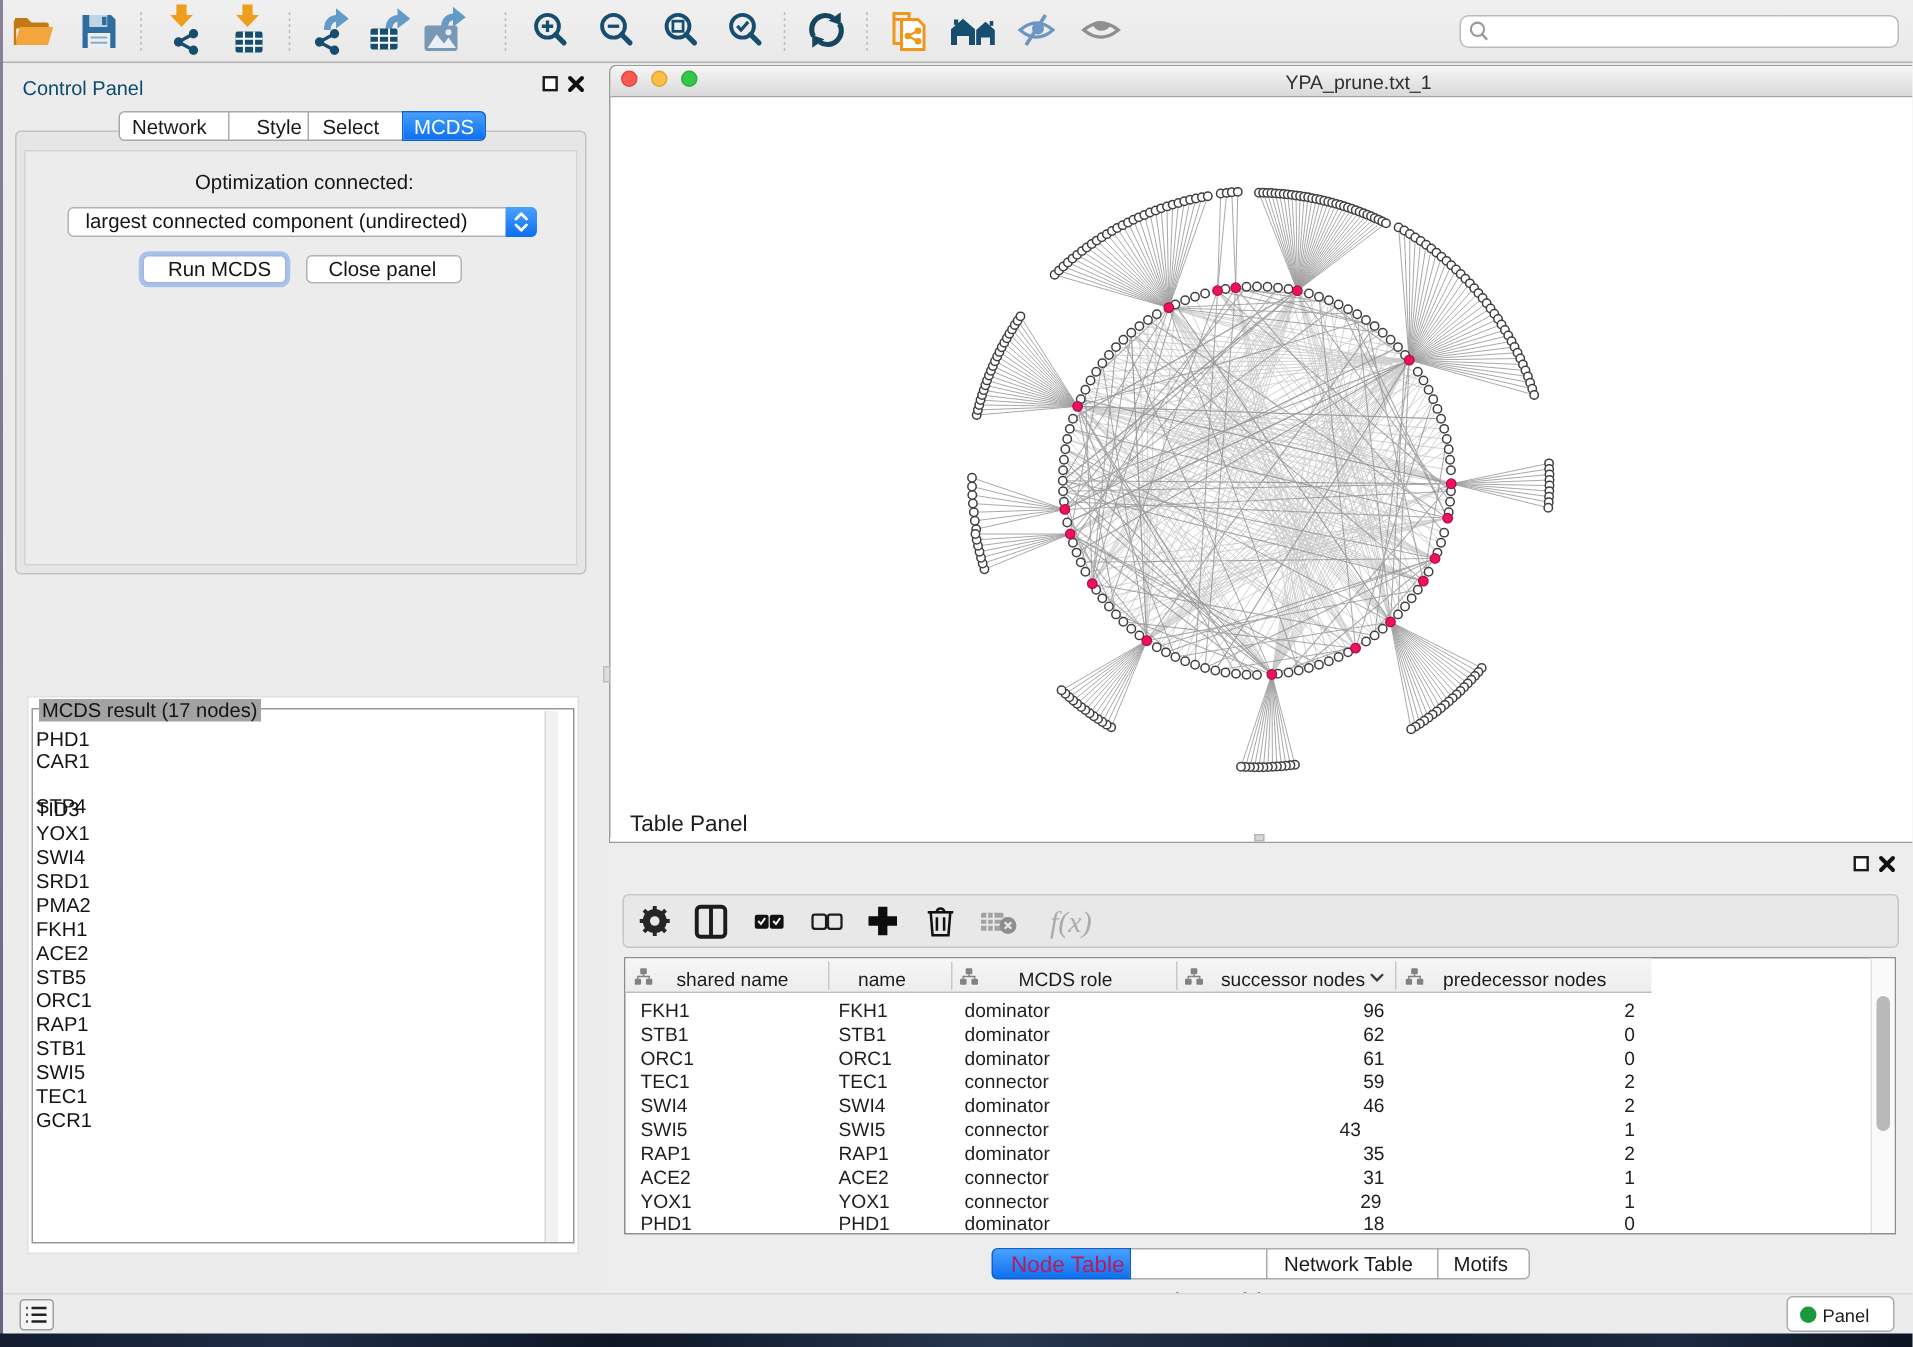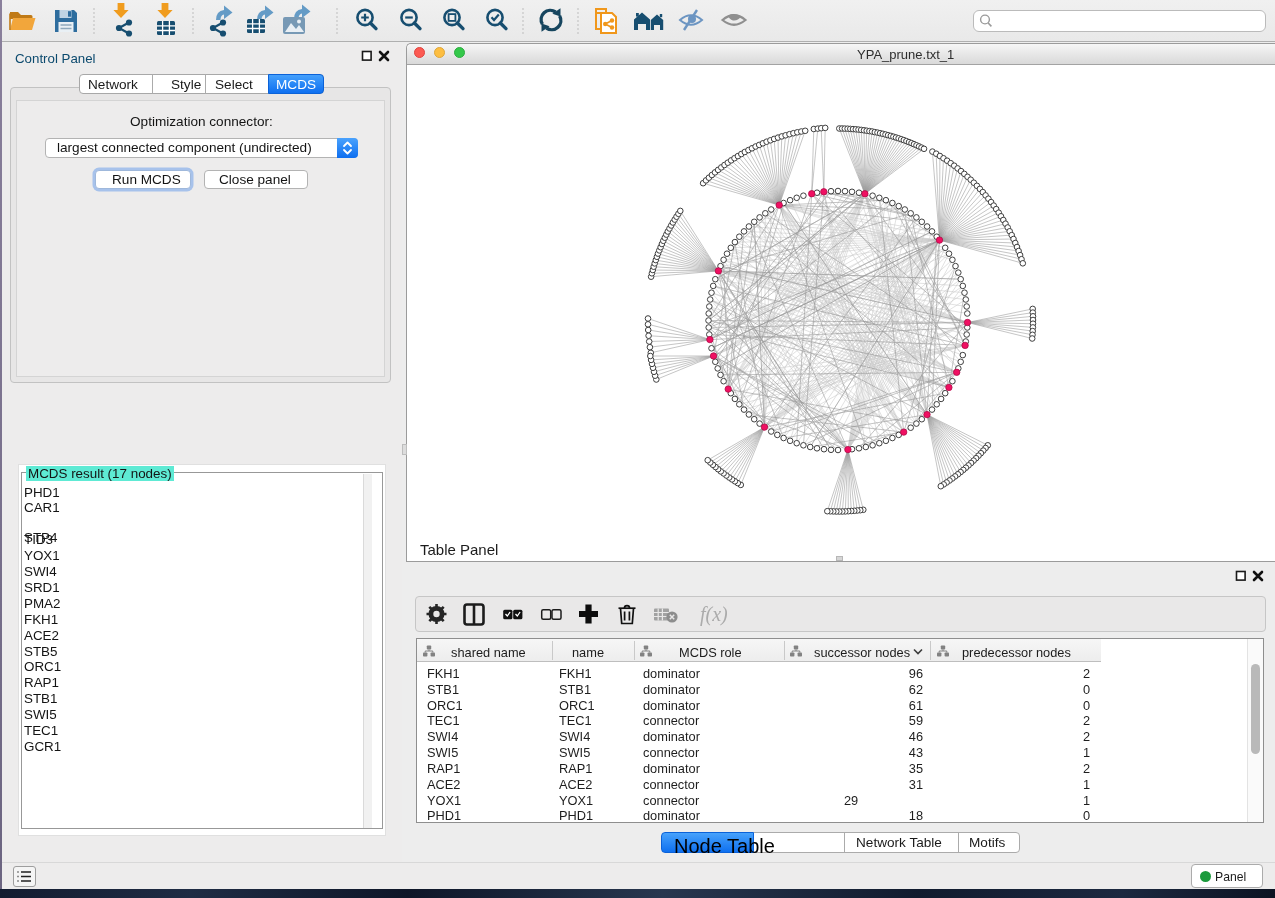--- a/index.html
+++ b/index.html
@@ -164,35 +164,35 @@
 
 <div class="abs" style="left:79px;top:74px;width:245px;height:20px;background:#fff;border:1px solid #A8A8A8;border-radius:4px;"></div>
 <div class="abs" style="left:151.5px;top:74px;width:1px;height:20px;background:#ABABAB;"></div>
 <div class="abs" style="left:205px;top:74px;width:1px;height:20px;background:#ABABAB;"></div>
 <div class="abs" style="left:267.5px;top:74px;width:56.5px;height:20px;background:linear-gradient(#44A0FC,#0E6FF0);border:1px solid #0B62D8;border-radius:0 4px 4px 0;"></div>
 <div class="txt" style="left:88px;top:77px;font-size:13.6px;color:#1a1a1a;">Network</div>
 <div class="txt" style="left:171px;top:77px;font-size:13.6px;color:#1a1a1a;">Style</div>
 <div class="txt" style="left:215px;top:77px;font-size:13.6px;color:#1a1a1a;">Select</div>
 <div class="txt" style="left:276px;top:77px;font-size:13.6px;color:#fff;">MCDS</div>
 
-<div class="txt" style="left:130px;top:114px;font-size:13.6px;color:#141414;">Optimization connector:</div>
+<div class="txt" style="left:130px;top:114px;font-size:13.6px;color:#141414;">Optimization connected:</div>
 <div class="abs" style="left:45px;top:138px;width:313px;height:20px;background:#fff;border:1px solid #B3B3B3;border-radius:4px;"></div>
 <div class="txt" style="left:57px;top:140px;font-size:13.6px;color:#141414;">largest connected component (undirected)</div>
 <div class="abs" style="left:337px;top:138px;width:21px;height:20px;background:linear-gradient(#4AA2FD,#0D6EF0);border-radius:0 4px 4px 0;"></div>
 <svg class="abs" style="left:337px;top:138px" width="21" height="20" viewBox="0 0 21 20" fill="none" stroke="#fff" stroke-width="1.8" stroke-linecap="round" stroke-linejoin="round">
       <path d="M7,8 L10.5,4.5 L14,8 M7,12 L10.5,15.5 L14,12"></path>
     </svg>
 <div class="abs" style="left:95px;top:170px;width:96px;height:19px;background:#fff;border:1px solid #9FB8DB;border-radius:4px;box-shadow:0 0 0 2.5px rgba(110,160,235,0.55);"></div>
 <div class="txt" style="left:112px;top:172px;font-size:13.6px;color:#141414;">Run MCDS</div>
 <div class="abs" style="left:204px;top:170px;width:104px;height:19px;background:#fff;border:1px solid #B3B3B3;border-radius:4px;"></div>
 <div class="txt" style="left:219px;top:172px;font-size:13.6px;color:#141414;">Close panel</div>
 <div class="abs" style="left:17.5px;top:464px;width:368.5px;height:372px;background:#fff;border:1px solid #E0E0E0;"></div>
 <div class="abs" style="left:21px;top:472px;width:362px;height:357px;border:1px solid #989898;"></div>
 <div class="abs" style="left:362.5px;top:474px;width:9px;height:354px;background:#F1F1F1;border-left:1px solid #DADADA;"></div>
-<div class="txt" style="left:26px;top:466px;font-size:13.4px;background:#5eead4;padding:0 2px;color:#141414;">MCDS result (17 nodes)</div>
+<div class="txt" style="left:26px;top:466px;font-size:13.4px;background:#a3a3a3;padding:0 2px;color:#141414;">MCDS result (17 nodes)</div>
 <div class="txt" style="left:24px;top:484.5px;font-size:13.4px;color:#141414;">PHD1</div>
 <div class="txt" style="left:24px;top:500.4px;font-size:13.4px;color:#141414;">CAR1</div>
 <div class="txt" style="left:24px;top:516.3px;font-size:13.4px;color:#141414;margin-top:14px;">STP4</div>
 <div class="txt" style="left:24px;top:532.2px;font-size:13.4px;color:#141414;">TID3</div>
 <div class="txt" style="left:24px;top:548.1px;font-size:13.4px;color:#141414;">YOX1</div>
 <div class="txt" style="left:24px;top:564.0px;font-size:13.4px;color:#141414;">SWI4</div>
 <div class="txt" style="left:24px;top:579.9px;font-size:13.4px;color:#141414;">SRD1</div>
 <div class="txt" style="left:24px;top:595.8px;font-size:13.4px;color:#141414;">PMA2</div>
 <div class="txt" style="left:24px;top:611.7px;font-size:13.4px;color:#141414;">FKH1</div>
 <div class="txt" style="left:24px;top:627.6px;font-size:13.4px;color:#141414;">ACE2</div>
@@ -1130,50 +1130,50 @@
 <div class="txt" style="left:893px;top:713.3px;font-size:12.8px;width:30px;text-align:right;">59</div>
 <div class="txt" style="left:1060px;top:713.3px;font-size:12.8px;width:30px;text-align:right;">2</div>
 <div class="txt" style="left:427px;top:729.2px;font-size:12.8px;">SWI4</div>
 <div class="txt" style="left:559px;top:729.2px;font-size:12.8px;">SWI4</div>
 <div class="txt" style="left:643px;top:729.2px;font-size:12.8px;">dominator</div>
 <div class="txt" style="left:893px;top:729.2px;font-size:12.8px;width:30px;text-align:right;">46</div>
 <div class="txt" style="left:1060px;top:729.2px;font-size:12.8px;width:30px;text-align:right;">2</div>
 <div class="txt" style="left:427px;top:745.0px;font-size:12.8px;">SWI5</div>
 <div class="txt" style="left:559px;top:745.0px;font-size:12.8px;">SWI5</div>
 <div class="txt" style="left:643px;top:745.0px;font-size:12.8px;">connector</div>
-<div class="txt" style="left:893px;top:745.0px;font-size:12.8px;width:30px;text-align:right;">43</div>
+<div class="txt" style="left:893px;top:745.0px;font-size:12.8px;width:30px;">43</div>
 <div class="txt" style="left:1060px;top:745.0px;font-size:12.8px;width:30px;text-align:right;">1</div>
 <div class="txt" style="left:427px;top:760.9px;font-size:12.8px;">RAP1</div>
 <div class="txt" style="left:559px;top:760.9px;font-size:12.8px;">RAP1</div>
 <div class="txt" style="left:643px;top:760.9px;font-size:12.8px;">dominator</div>
 <div class="txt" style="left:893px;top:760.9px;font-size:12.8px;width:30px;text-align:right;">35</div>
 <div class="txt" style="left:1060px;top:760.9px;font-size:12.8px;width:30px;text-align:right;">2</div>
 <div class="txt" style="left:427px;top:776.8px;font-size:12.8px;">ACE2</div>
 <div class="txt" style="left:559px;top:776.8px;font-size:12.8px;">ACE2</div>
 <div class="txt" style="left:643px;top:776.8px;font-size:12.8px;">connector</div>
 <div class="txt" style="left:893px;top:776.8px;font-size:12.8px;width:30px;text-align:right;">31</div>
 <div class="txt" style="left:1060px;top:776.8px;font-size:12.8px;width:30px;text-align:right;">1</div>
 <div class="txt" style="left:427px;top:792.6px;font-size:12.8px;">YOX1</div>
 <div class="txt" style="left:559px;top:792.6px;font-size:12.8px;">YOX1</div>
 <div class="txt" style="left:643px;top:792.6px;font-size:12.8px;">connector</div>
-<div class="txt" style="left:844px;top:792.6px;font-size:12.8px;width:30px;">29</div>
+<div class="txt" style="left:891px;top:792.6px;font-size:12.8px;width:30px;text-align:right;">29</div>
 <div class="txt" style="left:1060px;top:792.6px;font-size:12.8px;width:30px;text-align:right;">1</div>
 <div class="txt" style="left:427px;top:808.4px;font-size:12.8px;">PHD1</div>
 <div class="txt" style="left:559px;top:808.4px;font-size:12.8px;">PHD1</div>
 <div class="txt" style="left:643px;top:808.4px;font-size:12.8px;">dominator</div>
 <div class="txt" style="left:893px;top:808.4px;font-size:12.8px;width:30px;text-align:right;">18</div>
 <div class="txt" style="left:1060px;top:808.4px;font-size:12.8px;width:30px;text-align:right;">0</div>
 <div class="abs" style="left:1247px;top:639px;width:16px;height:183px;background:#FAFAFA;border-left:1px solid #E3E3E3;"></div>
 <div class="abs" style="left:1250.5px;top:664px;width:9px;height:90px;background:#B9B9B9;border-radius:5px;"></div>
 
 <div class="abs" style="left:753px;top:832px;width:267px;height:21px;background:#fff;border:1px solid #ABABAB;border-radius:0 4px 4px 0;"></div>
 <div class="abs" style="left:661px;top:832px;width:92.5px;height:21px;background:linear-gradient(#47A2FC,#0E70F0);border:1px solid #0B62D8;border-radius:4px 0 0 4px;"></div>
 <div class="abs" style="left:843.5px;top:832px;width:1px;height:21px;background:#ABABAB;"></div>
 <div class="abs" style="left:957.5px;top:832px;width:1px;height:21px;background:#ABABAB;"></div>
-<div class="txt" style="left:674px;top:835px;font-size:20px;color:#000000;">Node Table</div>
+<div class="txt" style="left:674px;top:835px;font-size:15px;color:#be185d;">Node Table</div>
 <div class="txt" style="left:766px;top:835px;font-size:17px;color:#1a1a1a;margin-top:24px;">Edge Table</div>
 <div class="txt" style="left:856px;top:835px;font-size:13.6px;color:#1a1a1a;">Network Table</div>
 <div class="txt" style="left:969px;top:835px;font-size:13.6px;color:#1a1a1a;">Motifs</div>
 
 <div class="abs" style="left:2px;top:862px;width:1273px;height:27px;background:#EDECEC;border-top:1px solid #D8D8D8;"></div>
 <div class="abs" style="left:13px;top:866px;width:23px;height:21px;background:#F5F5F5;border:1px solid #9E9E9E;border-radius:3px;"></div>
 <svg class="abs" style="left:16px;top:870px" width="17" height="13" viewBox="0 0 17 13" stroke="#222" stroke-width="1.7">
       <path d="M1.5,2 h1 M5,2 h10 M1.5,6.5 h1 M5,6.5 h10 M1.5,11 h1 M5,11 h10"></path>
     </svg>
 <div class="abs" style="left:1191px;top:864px;width:72px;height:24px;background:#fff;border:1px solid #ABABAB;border-radius:4px;"></div>

